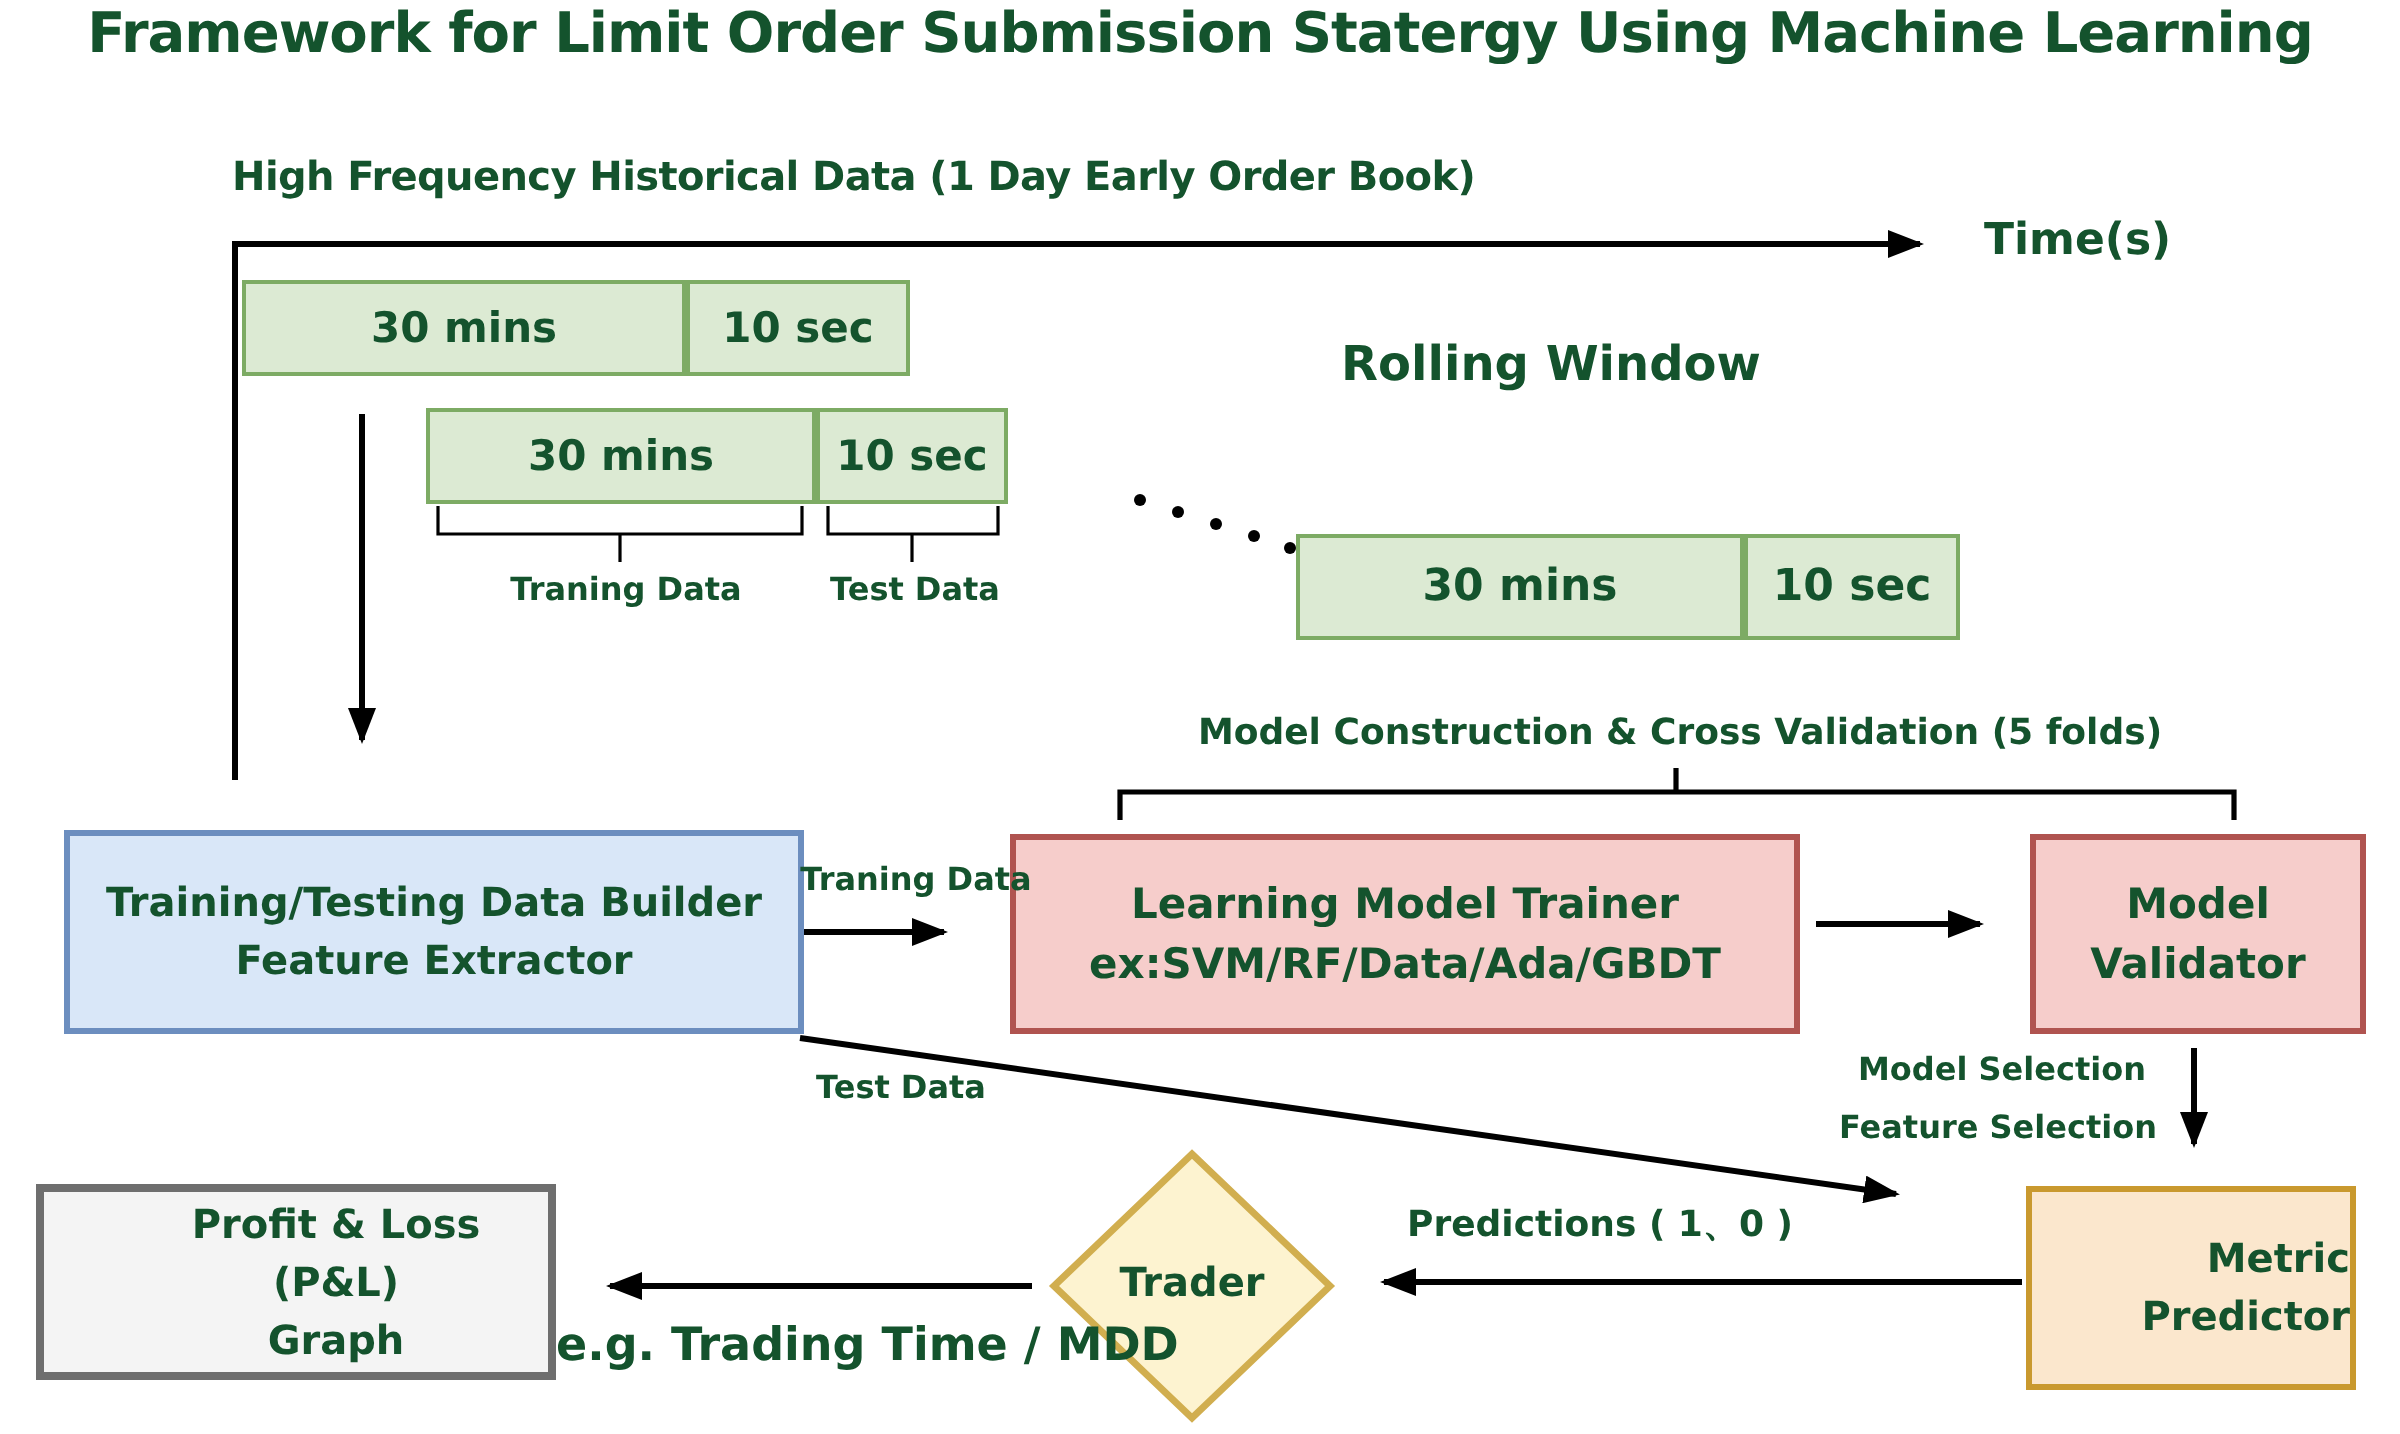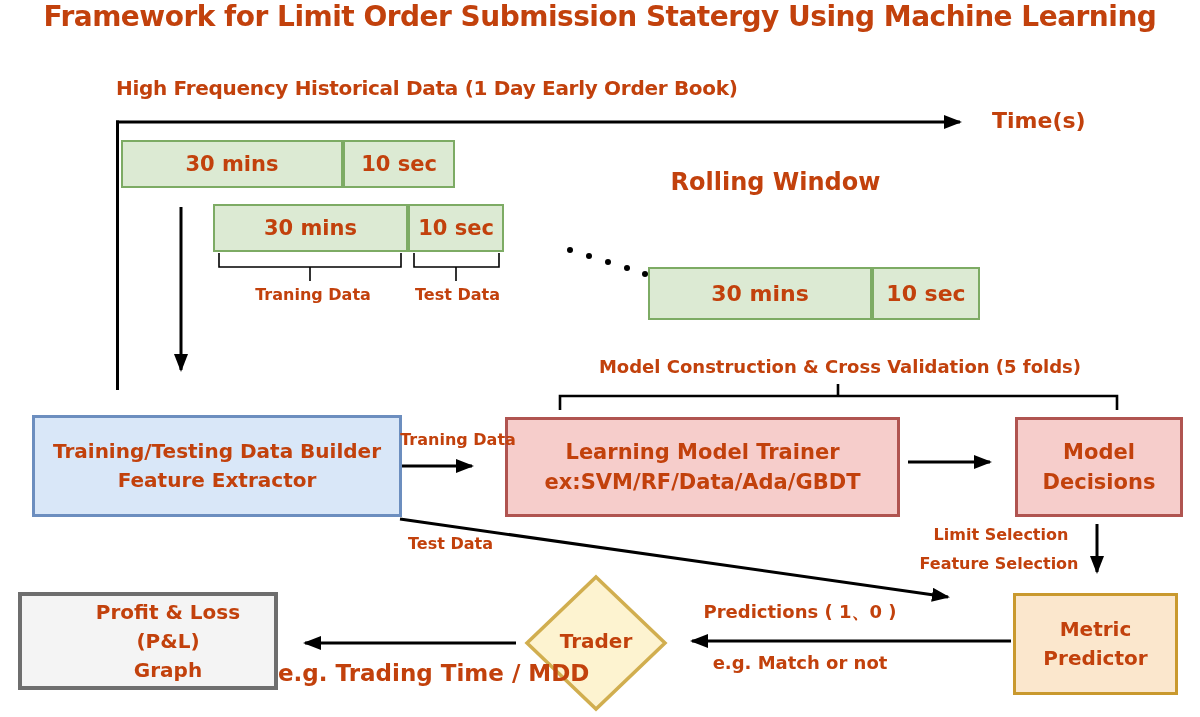--- a/index.html
+++ b/index.html
@@ -1,31 +1,31 @@
 <!DOCTYPE html>
 <html><head>
 <meta charset="utf-8">
 <style>
   html,body{margin:0;padding:0;background:#ffffff;}
   #stage{
     position:relative;width:1200px;height:717px;background:#ffffff;
-    font-family:"DejaVu Sans","Liberation Sans",sans-serif;color:#c2410c;
+    font-family:"DejaVu Sans","Liberation Sans",sans-serif;color:#14532d;
     overflow:hidden;
   }
   #wires{position:absolute;left:0;top:0;width:1200px;height:717px;pointer-events:none;}
   .box{
     position:absolute;box-sizing:border-box;
     display:flex;flex-direction:column;align-items:center;justify-content:center;
     text-align:center;font-weight:600;line-height:1.45;
   }
   .gbox{background:#dcead3;border:2.5px solid #7dab64;font-size:21px;}
   .gbox.big{font-size:22px;}
   .bluebox{background:#d9e7f8;border:3px solid #6c8ebf;font-size:20px;}
   .redbox{background:#f6cdcb;border:3px solid #b05450;font-size:21px;}
-  .orangebox{background:#fbe7cd;border:3.5px solid #c9992e;font-size:20px;}
+  .orangebox{background:#fbe7cd;border:3.5px solid #c9992e;font-size:20px;align-items:flex-end;}
   .greybox{background:#f4f4f4;border:4px solid #6e6e6e;font-size:20px;padding-left:40px;}
   .lbl{position:absolute;font-weight:600;white-space:nowrap;}
   .ctr{text-align:center;}
   #title{left:0;top:4;width:1200px;text-align:center;font-size:28px;font-weight:bold;letter-spacing:-0.5px;}
   #hf-label{left:116;top:76px;left:116px;font-size:20px;letter-spacing:-0.3px;}
   #time-label{left:992px;top:108px;font-size:22px;}
   #rolling-label{left:663px;top:168px;width:225px;font-size:24px;}
   #mccv-label{left:550px;top:356px;width:580px;font-size:18px;}
   .small{font-size:16px;text-align:center;}
   #trainlbl-row{left:238px;top:285px;width:150px;}
@@ -124,33 +124,32 @@
   <div class="box bluebox" id="builder-box">
     <span>Training/Testing Data Builder</span>
     <span>Feature Extractor</span>
   </div>
   <div class="box redbox" id="trainer-box">
     <span>Learning Model Trainer</span>
     <span>ex:SVM/RF/Data/Ada/GBDT</span>
   </div>
   <div class="box redbox" id="validator-box">
     <span>Model</span>
-    <span>Decisions</span>
+    <span>Validator</span>
   </div>
   <div class="box orangebox" id="metric-box">
     <span>Metric</span>
     <span>Predictor</span>
   </div>
   <div class="box greybox" id="pnl-box">
     <span>Profit &amp; Loss (P&amp;L)</span>
     <span>Graph</span>
   </div>
   <div class="lbl ctr" id="trader-label">Trader</div>
 
   <div class="lbl small ctr" id="trainlbl-edge">Traning Data</div>
   <div class="lbl small ctr" id="testlbl-edge">Test Data</div>
-  <div class="lbl small ctr" id="modelsel">Limit Selection</div>
+  <div class="lbl small ctr" id="modelsel">Model Selection</div>
   <div class="lbl small ctr" id="featuresel">Feature Selection</div>
   <div class="lbl ctr" id="predictions">Predictions ( 1、0 )</div>
-  <div class="lbl ctr" id="matchornot">e.g. Match or not</div>
   <div class="lbl ctr" id="tradingmdd">e.g. Trading Time / MDD</div>
 
 </div>
 
 </body></html>

